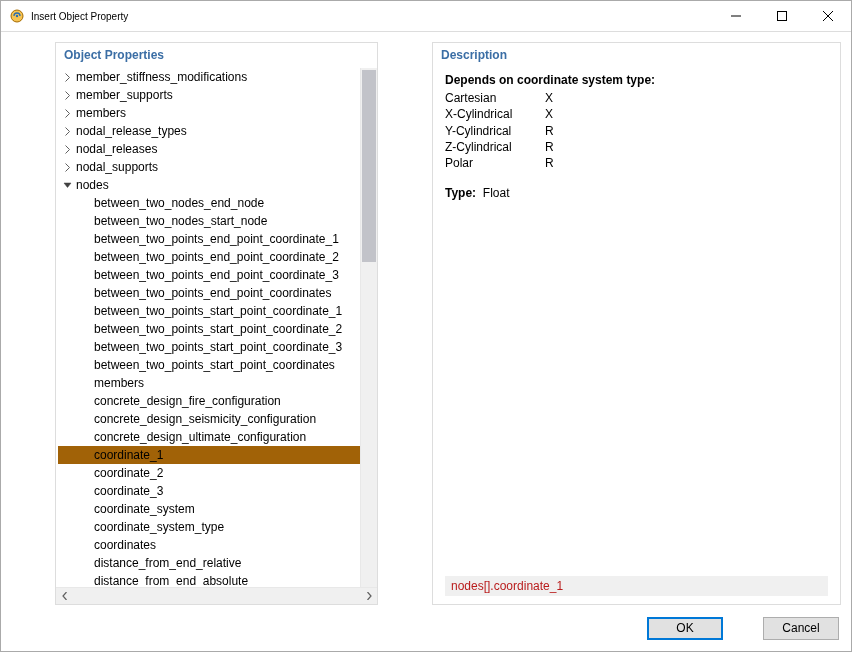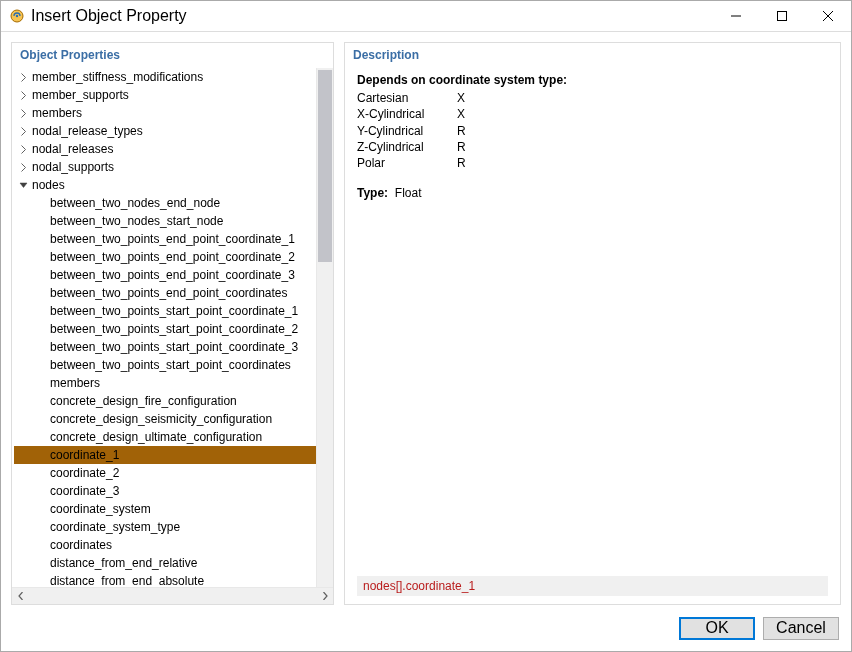--- a/index.html
+++ b/index.html
@@ -1,25 +1,25 @@
 <!DOCTYPE html>
 <html><head>
 <meta charset="utf-8">
 <style>
 * { box-sizing: border-box; margin: 0; padding: 0; }
 body { font-family: "Segoe UI", Tahoma, sans-serif; font-size: 12px; background: #fff; color: #000; width: 852px; height: 652px; overflow: hidden; border: 1px solid #aaa; display: flex; flex-direction: column; }
 .titlebar { height: 31px; display: flex; align-items: center; padding-left: 8px; border-bottom: 1px solid #ddd; }
 .title-icon { width: 16px; height: 16px; margin-right: 6px; }
 .title-icon svg { width: 16px; height: 16px; }
-.title-text { flex: 1; font-size: 16px; }
+.title-text { flex: 1; font-size: 10px; }
 .winbtns { display: flex; height: 100%; }
 .winbtn { width: 46px; display: flex; align-items: center; justify-content: center; }
 .winbtn svg { width: 10px; height: 10px; }
 .content { flex: 1; display: flex; padding: 10px 10px 0 10px; gap: 10px; overflow: hidden; }
-.panel { border: 1px solid #ddd; position: relative; display: flex; flex-direction: column; overflow: hidden; }
+.panel { border: 1px solid #ddd; position: relative; display: flex; flex-direction: column; overflow: hidden; margin-left: 44px; }
 .panel-left { width: 323px; }
 .panel-right { flex: 1; }
 .panel-title { color: #3b6ea5; font-weight: 600; font-size: 12px; padding: 5px 8px 6px 8px; }
 .tree-wrap { flex: 1; display: flex; overflow: hidden; }
 .tree { flex: 1; overflow: hidden; padding-left: 2px; }
 .tree-row { display: flex; align-items: center; height: 18px; white-space: nowrap; padding-right: 4px; }
 .tree-row.level0 { padding-left: 2px; }
 .tree-row.level1 { padding-left: 34px; }
 .tree-row .chev { width: 14px; display: inline-flex; align-items: center; justify-content: center; }
 .tree-row .chev svg { width: 9px; height: 9px; }
@@ -34,21 +34,21 @@
 .hscroll .htrack { flex: 1; }
 .desc-body { flex: 1; padding: 4px 12px 8px 12px; display: flex; flex-direction: column; }
 .desc-content { flex: 1; }
 .desc-content p { margin-bottom: 2px; line-height: 1.35; }
 .desc-content strong { font-weight: 600; }
 .coord-table { margin-top: 0; margin-bottom: 14px; }
 .coord-table div { display: flex; line-height: 1.35; }
 .coord-table .k { width: 100px; }
 .path-bar { background: #f0f0f0; padding: 3px 6px; font-size: 12px; color: #b91c1c; }
 .footer { height: 46px; display: flex; align-items: center; justify-content: flex-end; padding: 0 12px; gap: 8px; }
-.btn { min-width: 76px; height: 23px; background: #e1e1e1; border: 1px solid #adadad; font-size: 16px; display: flex; align-items: center; justify-content: center; cursor: default; }
+.btn { min-width: 76px; height: 23px; background: #e1e1e1; border: 1px solid #adadad; font-size: 12px; display: flex; align-items: center; justify-content: center; cursor: default; margin-left: 32px; }
 .btn.primary { border: 1px solid #0078d7; box-shadow: inset 0 0 0 1px #0078d7; background: #e1e1e1; }
 </style>
 </head>
 <body>
 
 <div class="titlebar">
   <span class="title-icon">
     <svg viewBox="0 0 16 16">
         <circle cx="8" cy="8" r="6" fill="#f6c453" stroke="#a66b00" stroke-width="1"></circle>
         <path d="M5 8a3 3 0 0 1 6 0" fill="none" stroke="#2a6db0" stroke-width="1.3"></path>

